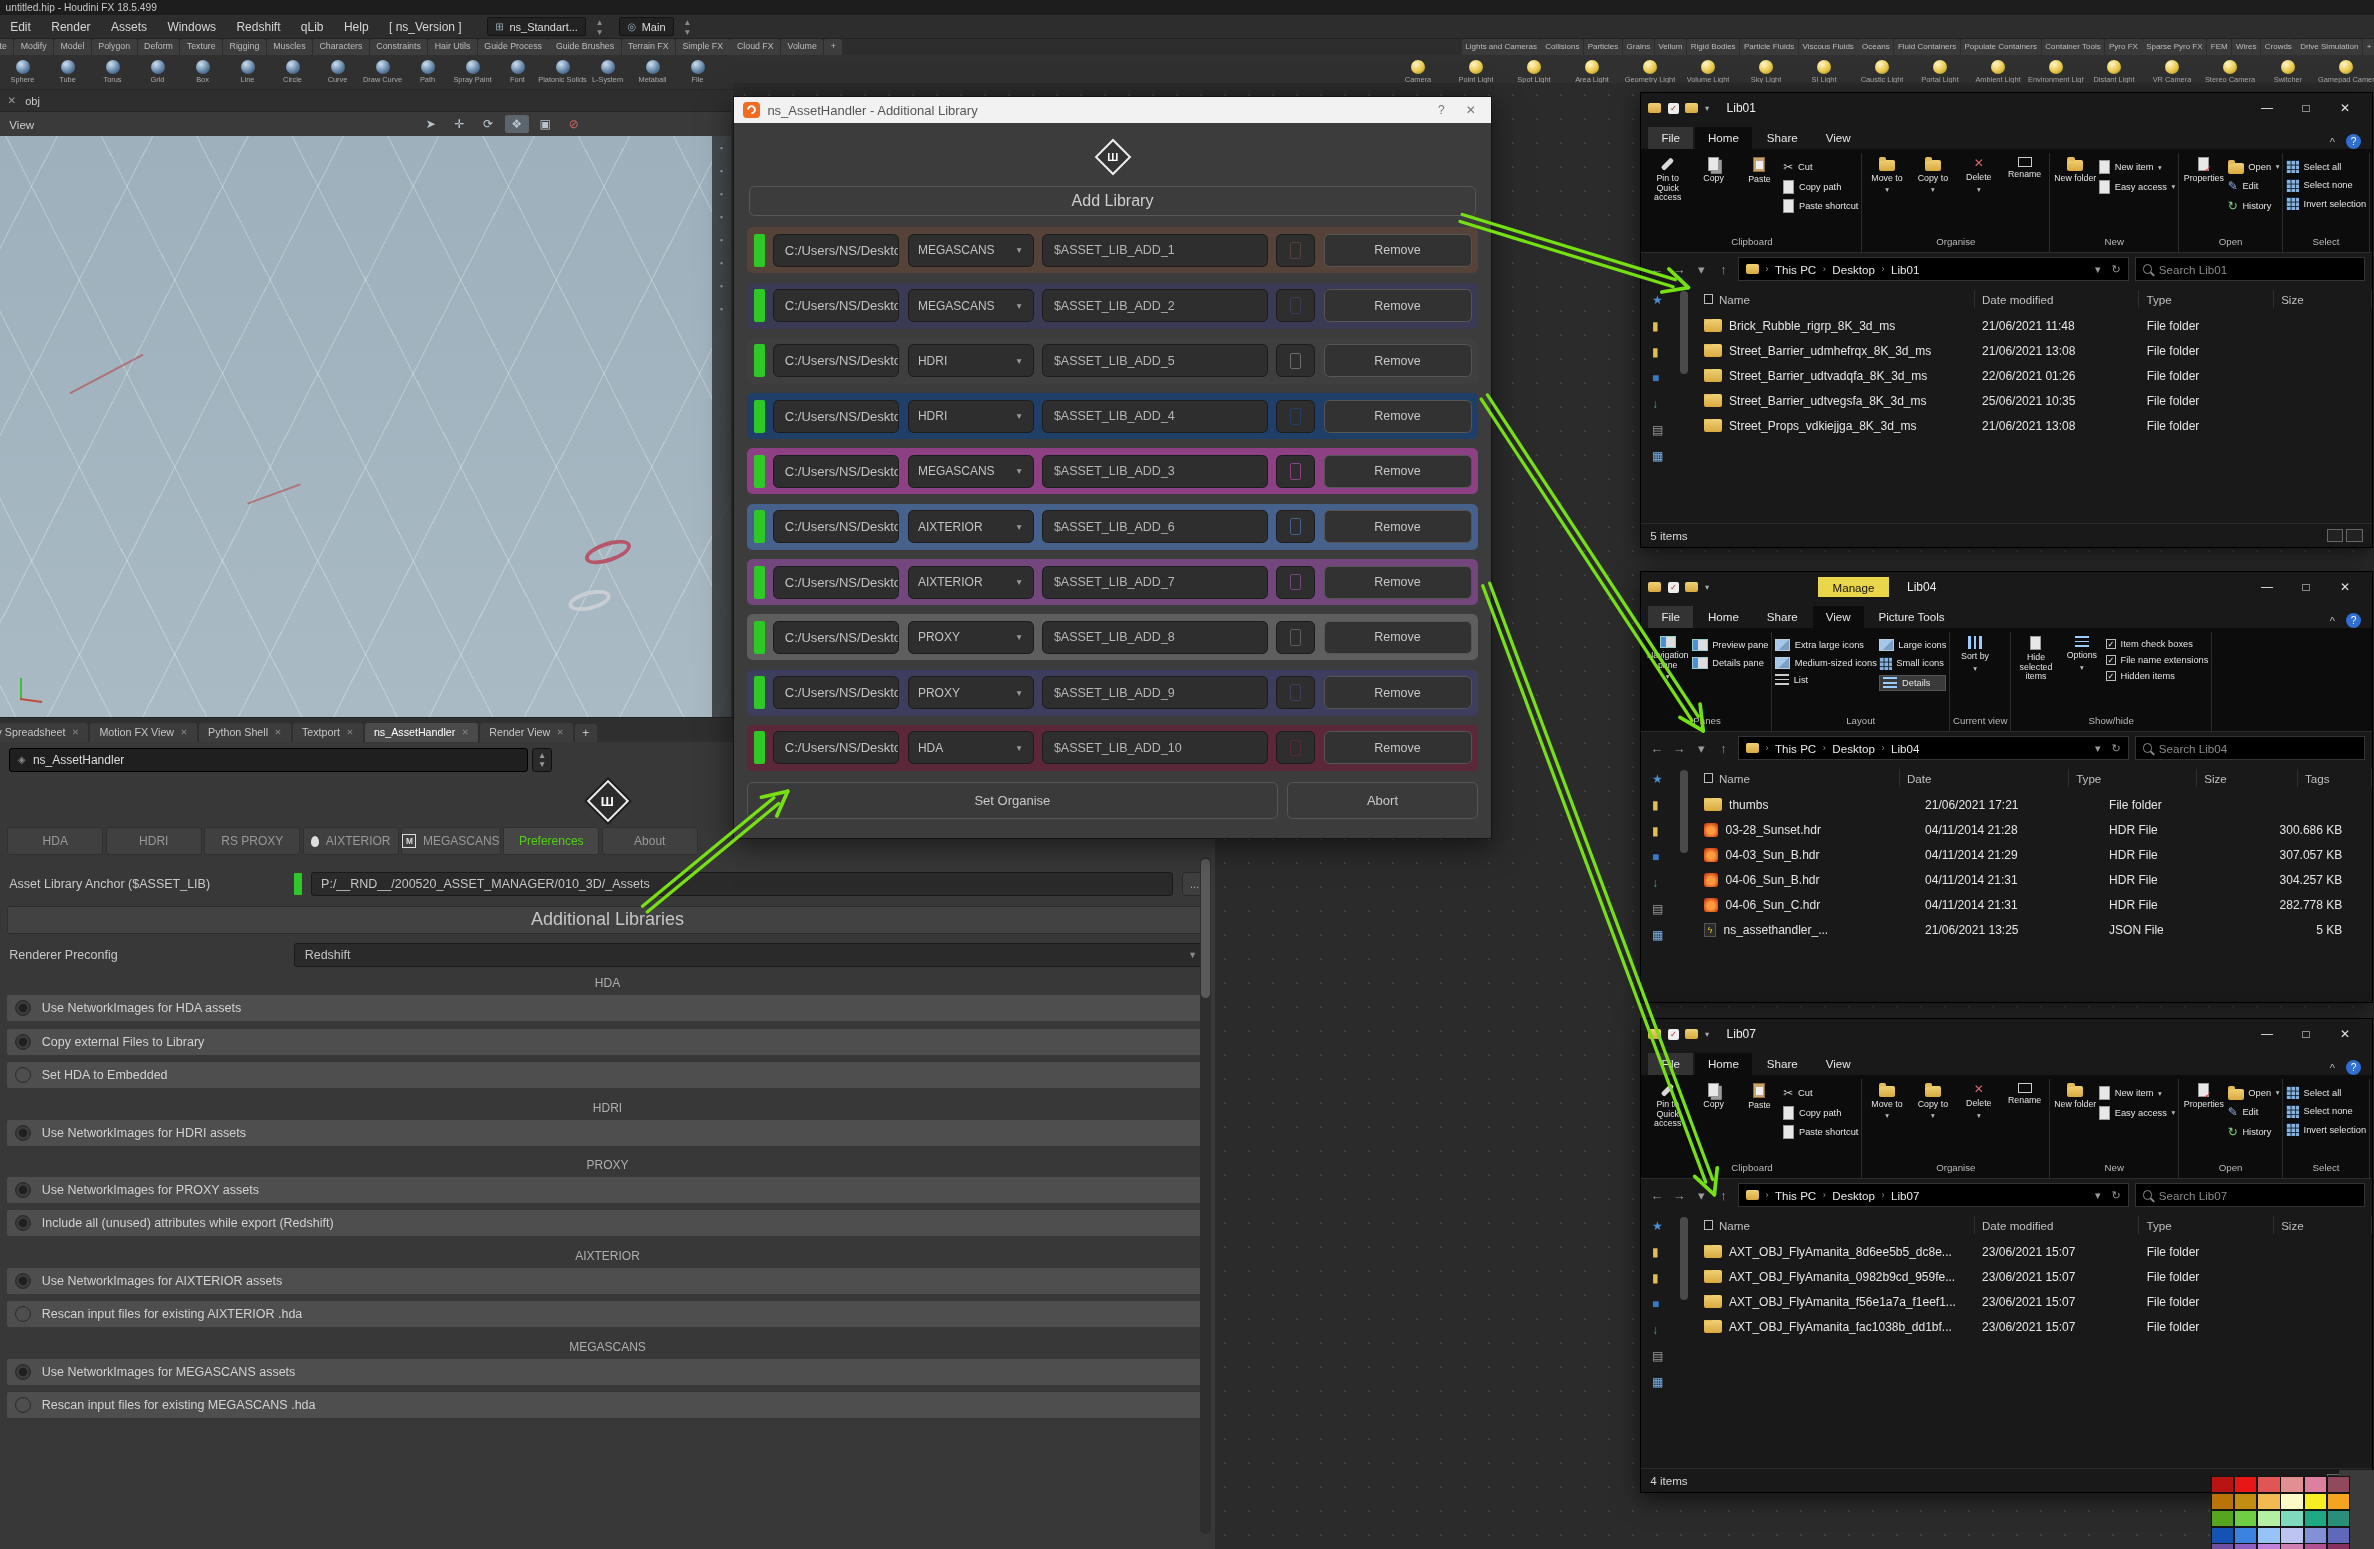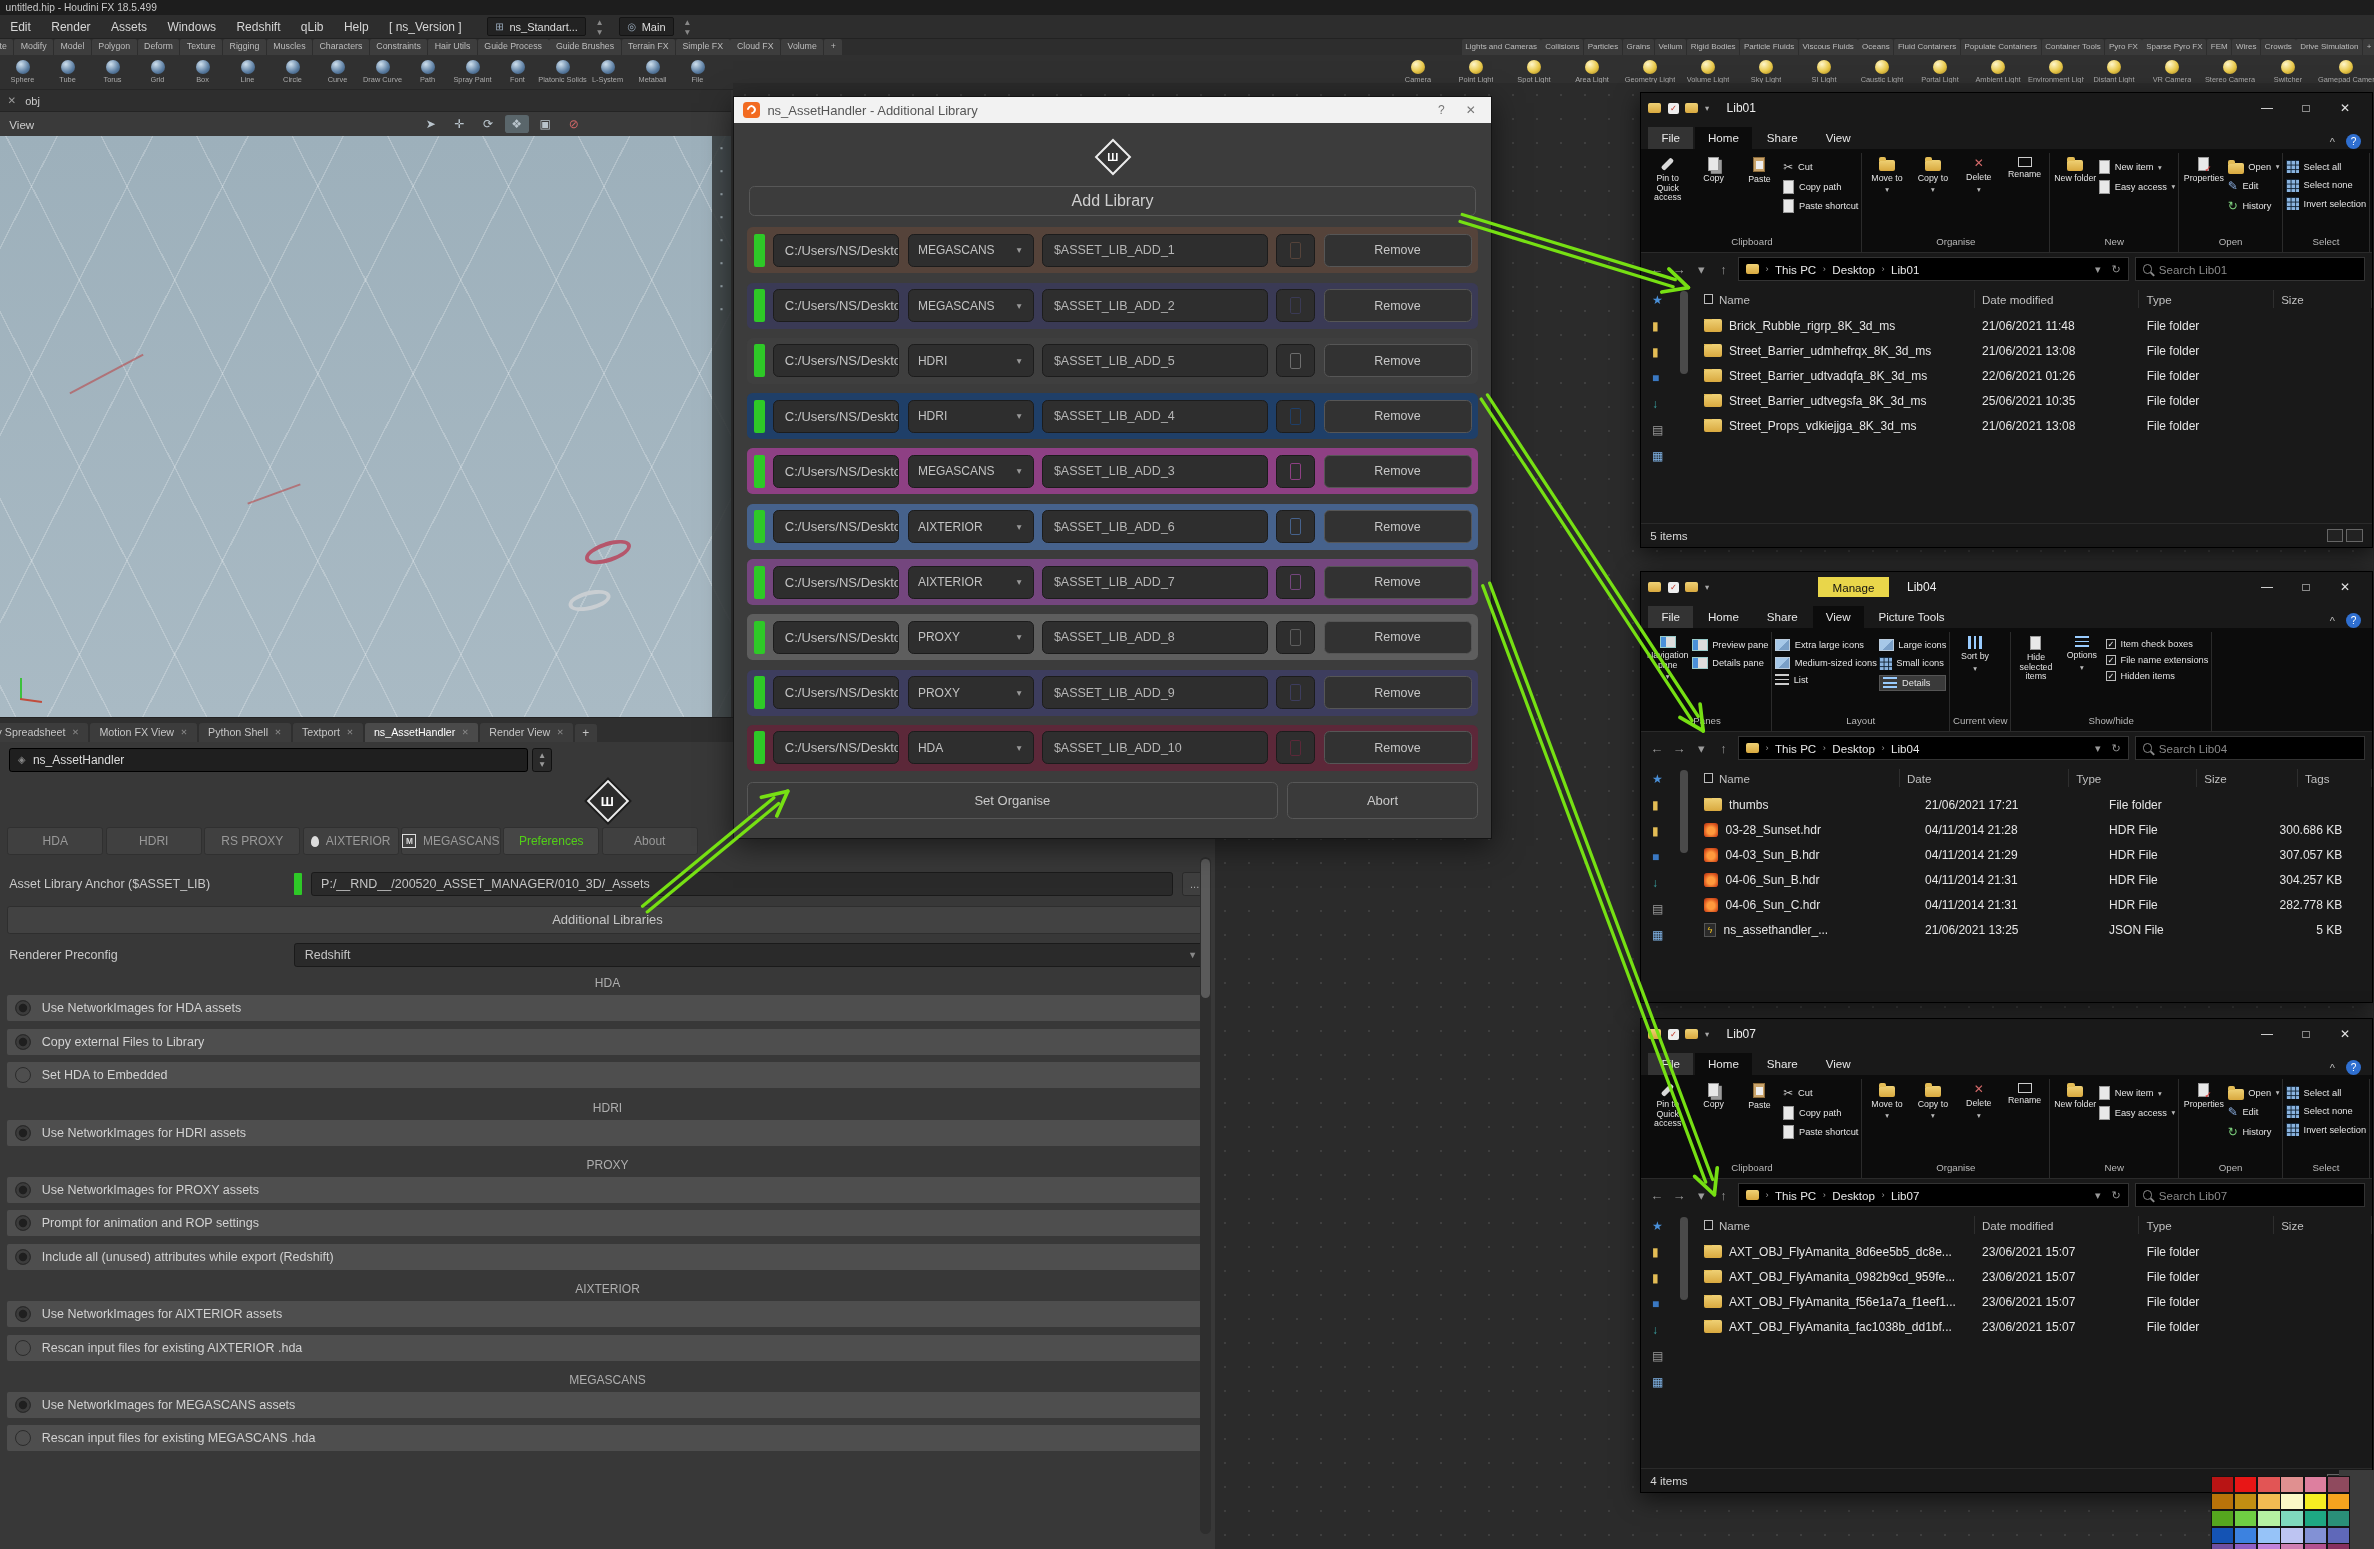--- a/index.html
+++ b/index.html
@@ -69,21 +69,21 @@
 .ico-m{width:14px;height:14px;border:1.9px solid #ddd;display:grid;place-items:center;color:#ddd;font-size:8.3px;font-weight:bold}
 .ico-m::after{content:"M"}
 .params{padding:11px 7.4px 0 7.4px;color:#cfcfcf}
 .prow{display:flex;align-items:center;height:32px;gap:9px}
 .plabel{width:278px;font-size:12.5px;color:#c9c9c9;padding-left:1.9px;white-space:nowrap}
 .greenbar{width:7.4px;height:22px;background:#2ec927;border-radius:0.9px;flex:none}
 .pfield{flex:1;height:24px;background:#2a2a2a;border:0.9px solid #1a1a1a;border-radius:2.8px;display:flex;align-items:center;padding:0 9.3px;font-size:12.5px;color:#c4c4c4;white-space:nowrap;overflow:hidden}
 .pselect{flex:1;height:24px;background:#2a2a2a;border:0.9px solid #1a1a1a;border-radius:2.8px;display:flex;align-items:center;justify-content:space-between;padding:0 9.3px;font-size:12.5px;color:#c4c4c4}
 .pselect .car{color:#888;font-size:9.3px}
 .dotsbtn{width:26px;height:24px;background:#3f3f3f;border:0.9px solid #2a2a2a;border-radius:2.8px;display:grid;place-items:center;color:#aaa;font-size:11px}
-.widebtn{height:28px;background:#424242;border:0.9px solid #2e2e2e;border-radius:2.8px;display:grid;place-items:center;color:#c6c6c6;font-size:13px;margin:5.6px 0}
+.widebtn{height:28px;background:#424242;border:0.9px solid #2e2e2e;border-radius:2.8px;display:grid;place-items:center;color:#c6c6c6;font-size:18px;margin:5.6px 0}
 .sect{height:24px;display:grid;place-items:center;color:#aeaeae;font-size:12px}
 .trow{height:26px;background:#4e4e4e;border-radius:1.9px;display:flex;align-items:center;gap:11px;padding:0 7.4px;margin-bottom:7.4px;font-size:12.5px;color:#d2d2d2}
 .tg{width:16px;height:16px;border-radius:50%;border:1.9px solid #2b2b2b;flex:none}
 .tg.on{background:#1f1f1f;box-shadow:inset 0 0 0 2.8px #3c3c3c}
 .pscroll{position:absolute;right:3.7px;top:139px;width:11px;height:677px;background:#2e2e2e;border-radius:5.6px}
 .pscroll::after{content:"";position:absolute;left:0.9px;right:0.9px;top:1.9px;height:139px;background:#5a5a5a;border-radius:4.6px}
 
 .dialog{position:absolute;left:733px;top:96px;width:759px;height:743px;z-index:10;background:#3c3c3c;border:0.9px solid #141414;box-shadow:0 7.4px 28px rgba(0,0,0,.55)}
 .dtitle{height:26px;background:#f2f2f2;display:flex;align-items:center;padding:0 9.3px;gap:7.4px}
 .hlogo{width:16.7px;height:16.7px;border-radius:3.7px;background:#f26b21;position:relative;flex:none}
@@ -511,24 +511,20 @@
             <span class="tg on"></span>
             <span>Use NetworkImages for HDRI assets</span>
           </div>
           <div class="sect">PROXY</div>
           <div class="trow">
             <span class="tg on"></span>
             <span>Use NetworkImages for PROXY assets</span>
           </div>
           <div class="trow">
             <span class="tg on"></span>
-            <span>Prompt for animation and ROP settings</span>
-          </div>
-          <div class="trow">
-            <span class="tg on"></span>
             <span>Include all (unused) attributes while export (Redshift)</span>
           </div>
           <div class="sect">AIXTERIOR</div>
           <div class="trow">
             <span class="tg on"></span>
             <span>Use NetworkImages for AIXTERIOR assets</span>
           </div>
           <div class="trow">
             <span class="tg"></span>
             <span>Rescan input files for existing AIXTERIOR .hda</span>

